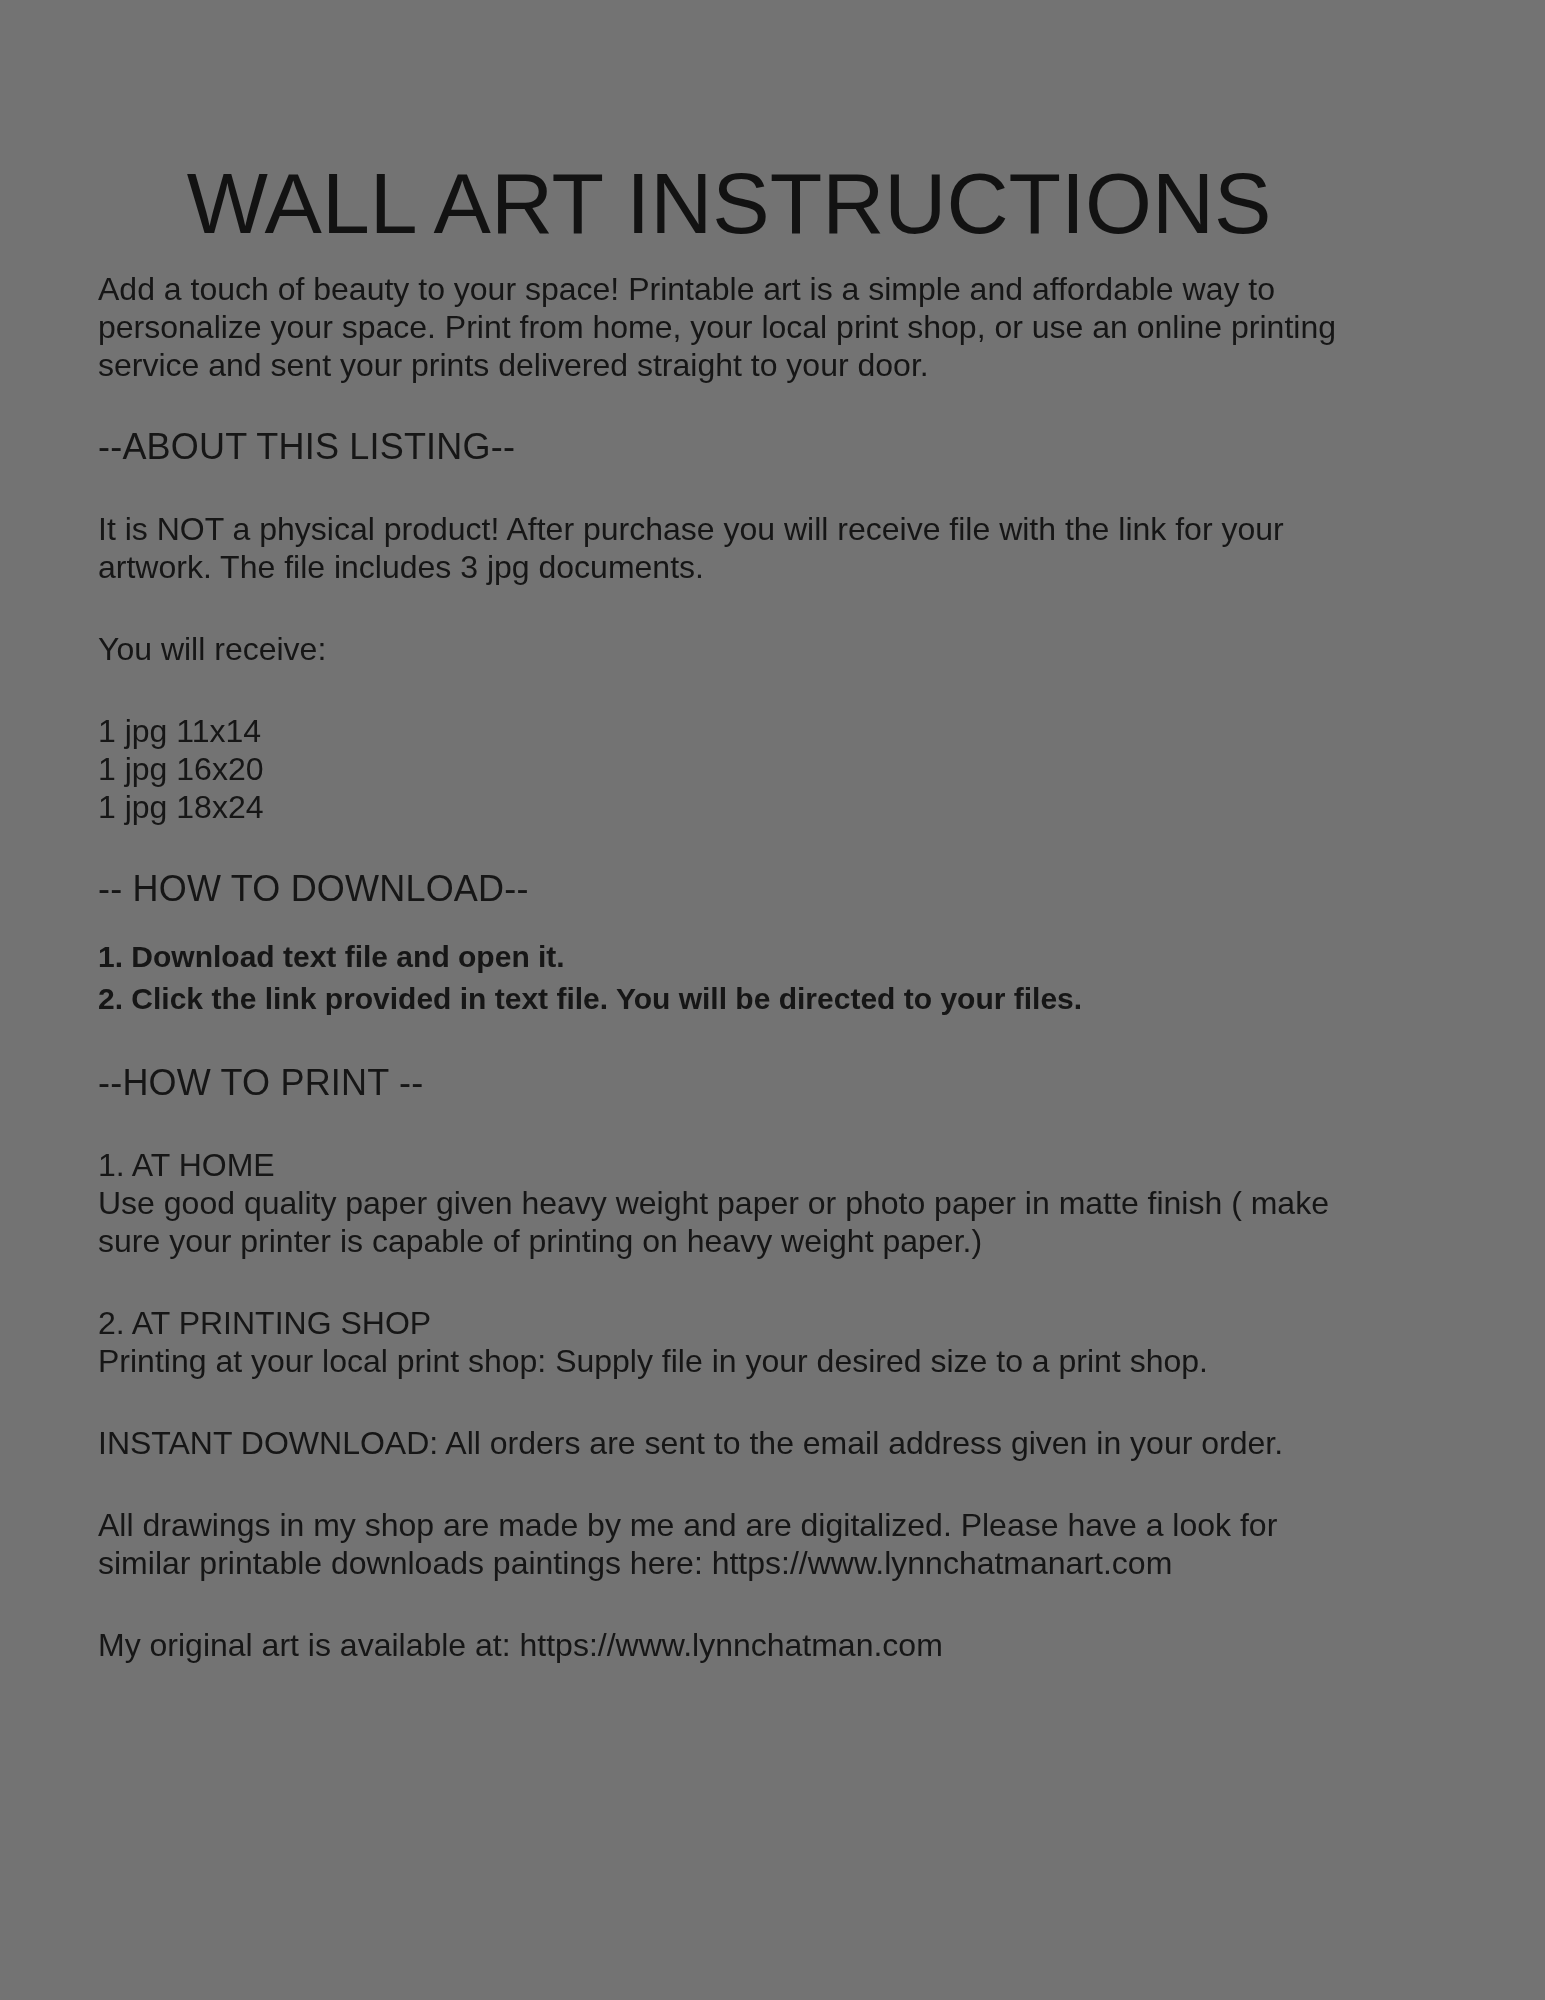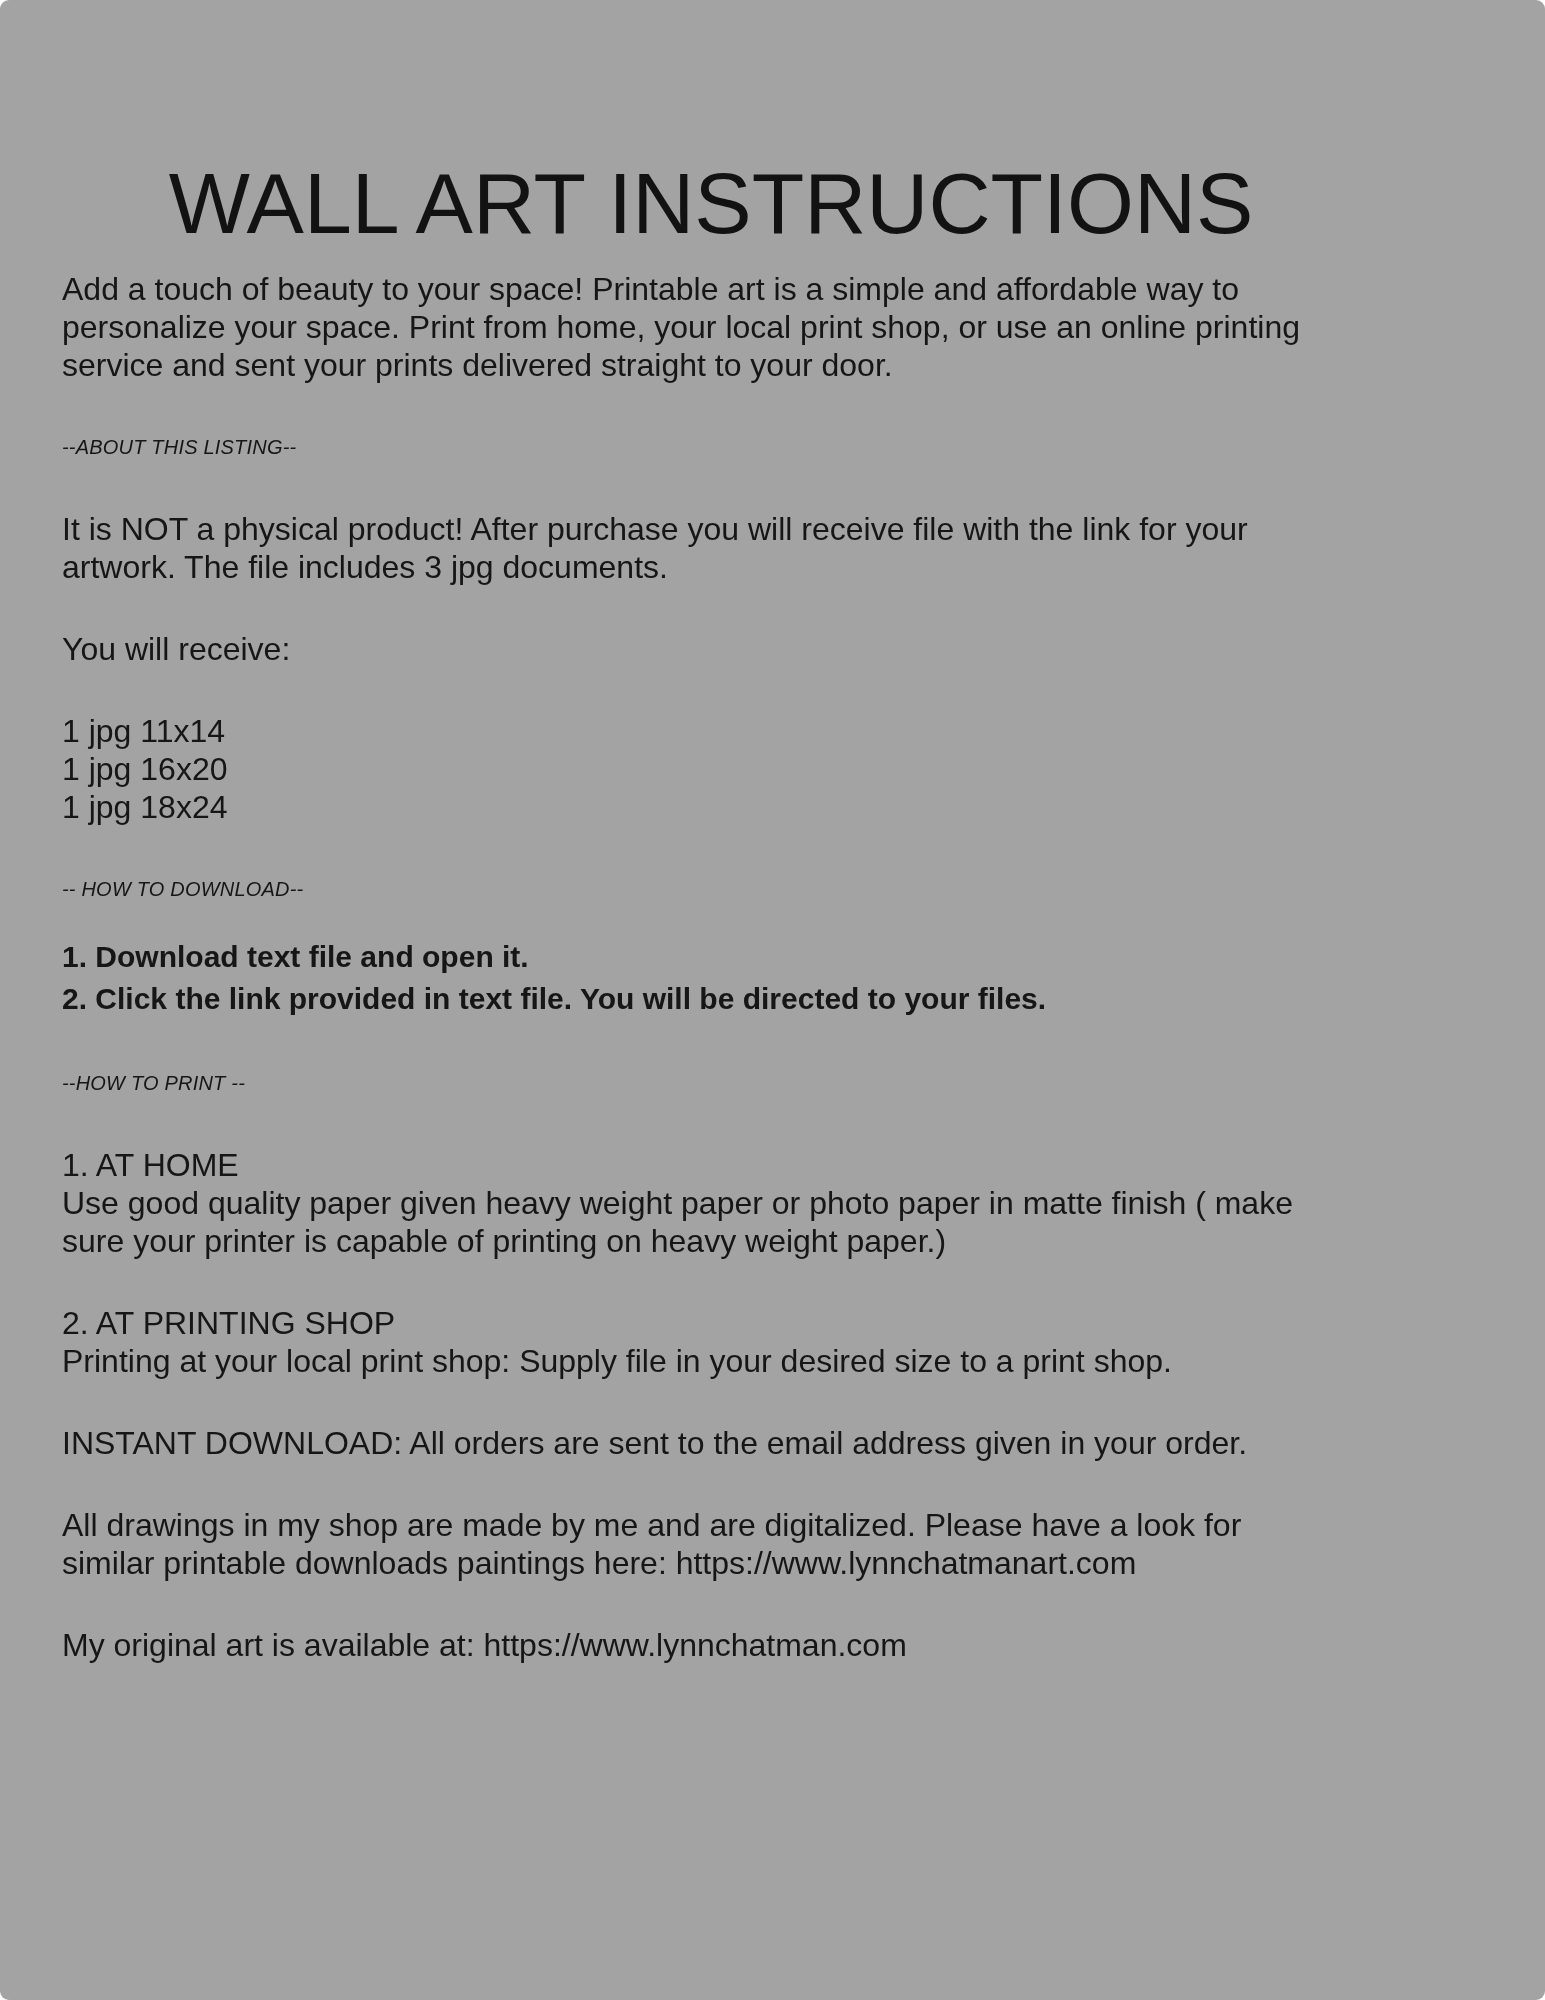--- a/index.html
+++ b/index.html
@@ -11,23 +11,22 @@
     width: 1545px;
     height: 2000px;
     font-family: "Liberation Sans", sans-serif;
     color: #141414;
     overflow: hidden;
   }
   .page {
     box-sizing: border-box;
     width: 1545px;
     height: 2000px;
-    padding: 160px 185px 0 62px;
-    background: #a3a3a3;
-    border-radius: 9px;
+    padding: 160px 185px 0 98px;
+    background: #737373;
   }
   h1.doc-title {
     margin: 0;
     padding: 0;
     font-size: 86px;
     line-height: 1.0;
     font-weight: 500;
     letter-spacing: 0px;
     text-align: center;
     white-space: nowrap;
@@ -42,24 +41,23 @@
   .block:first-child {
     margin-top: 24px;
   }
   .block .line {
     font-size: 32px;
     line-height: 38px;
     white-space: nowrap;
     color: #161616;
   }
   .block.heading .line {
-    font-size: 20px;
+    font-size: 36px;
     line-height: 38px;
     letter-spacing: 0.2px;
-    font-style: italic;
   }
   .block.steps {
     margin-top: 28px;
     font-weight: bold;
   }
   .block.steps .line {
     font-size: 30px;
     line-height: 42px;
   }
 </style>

